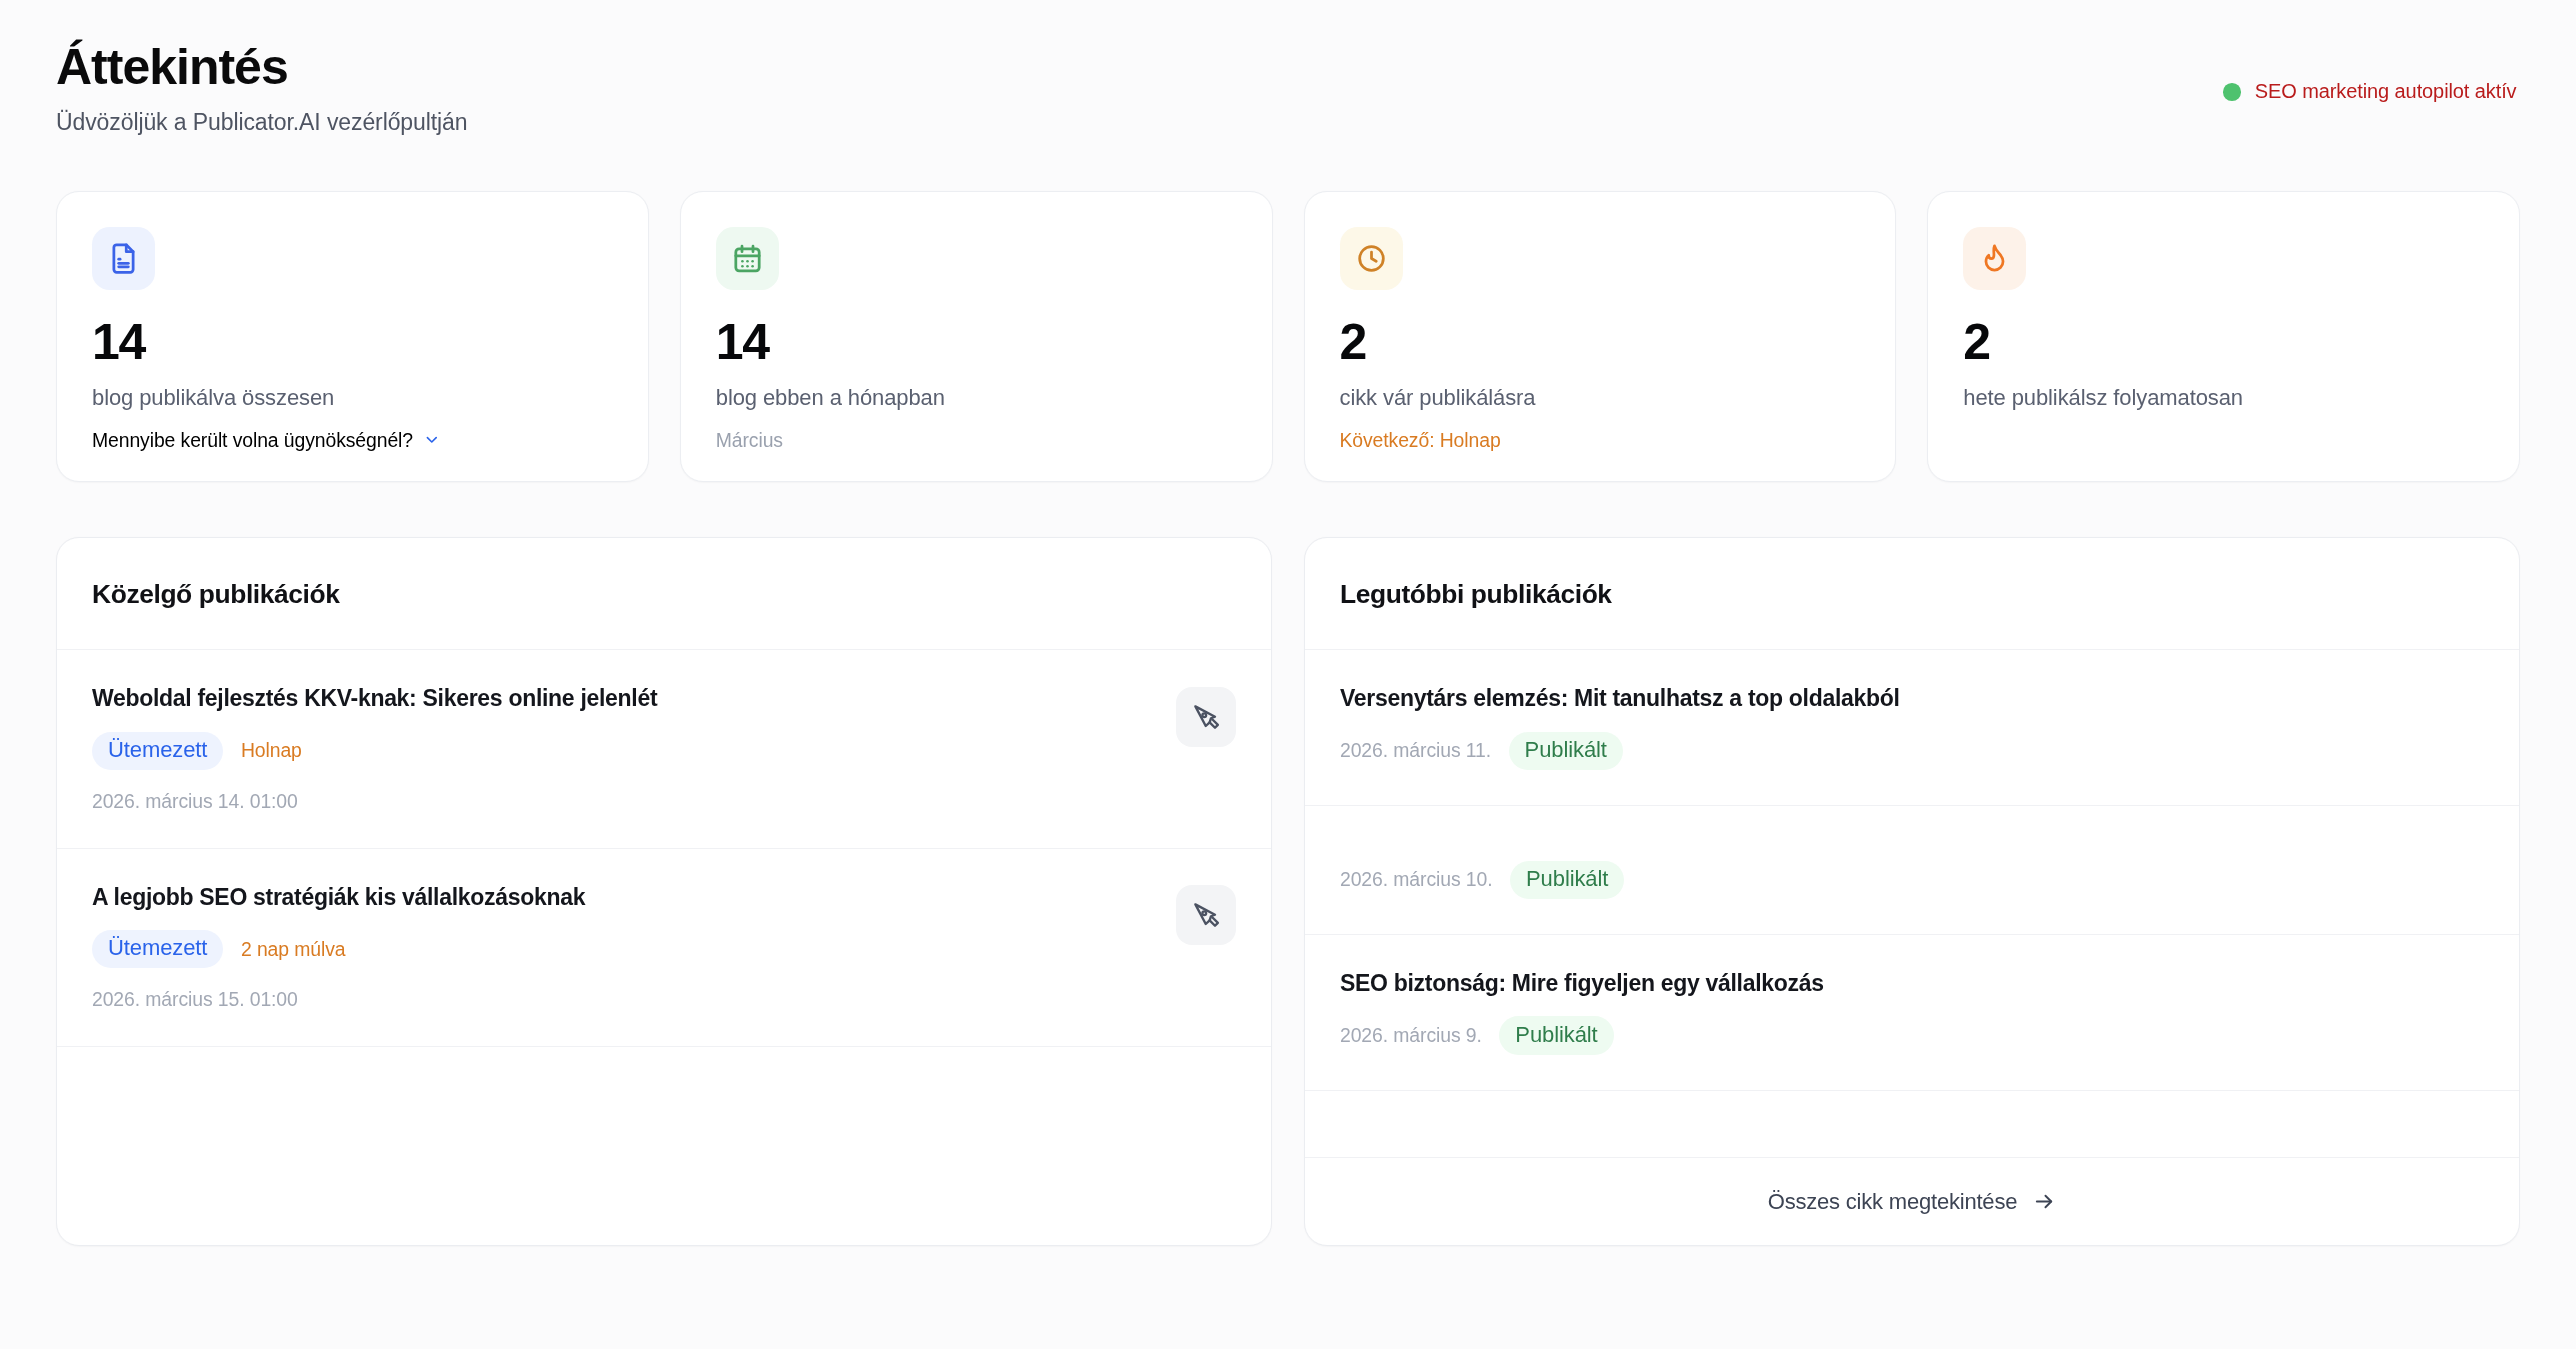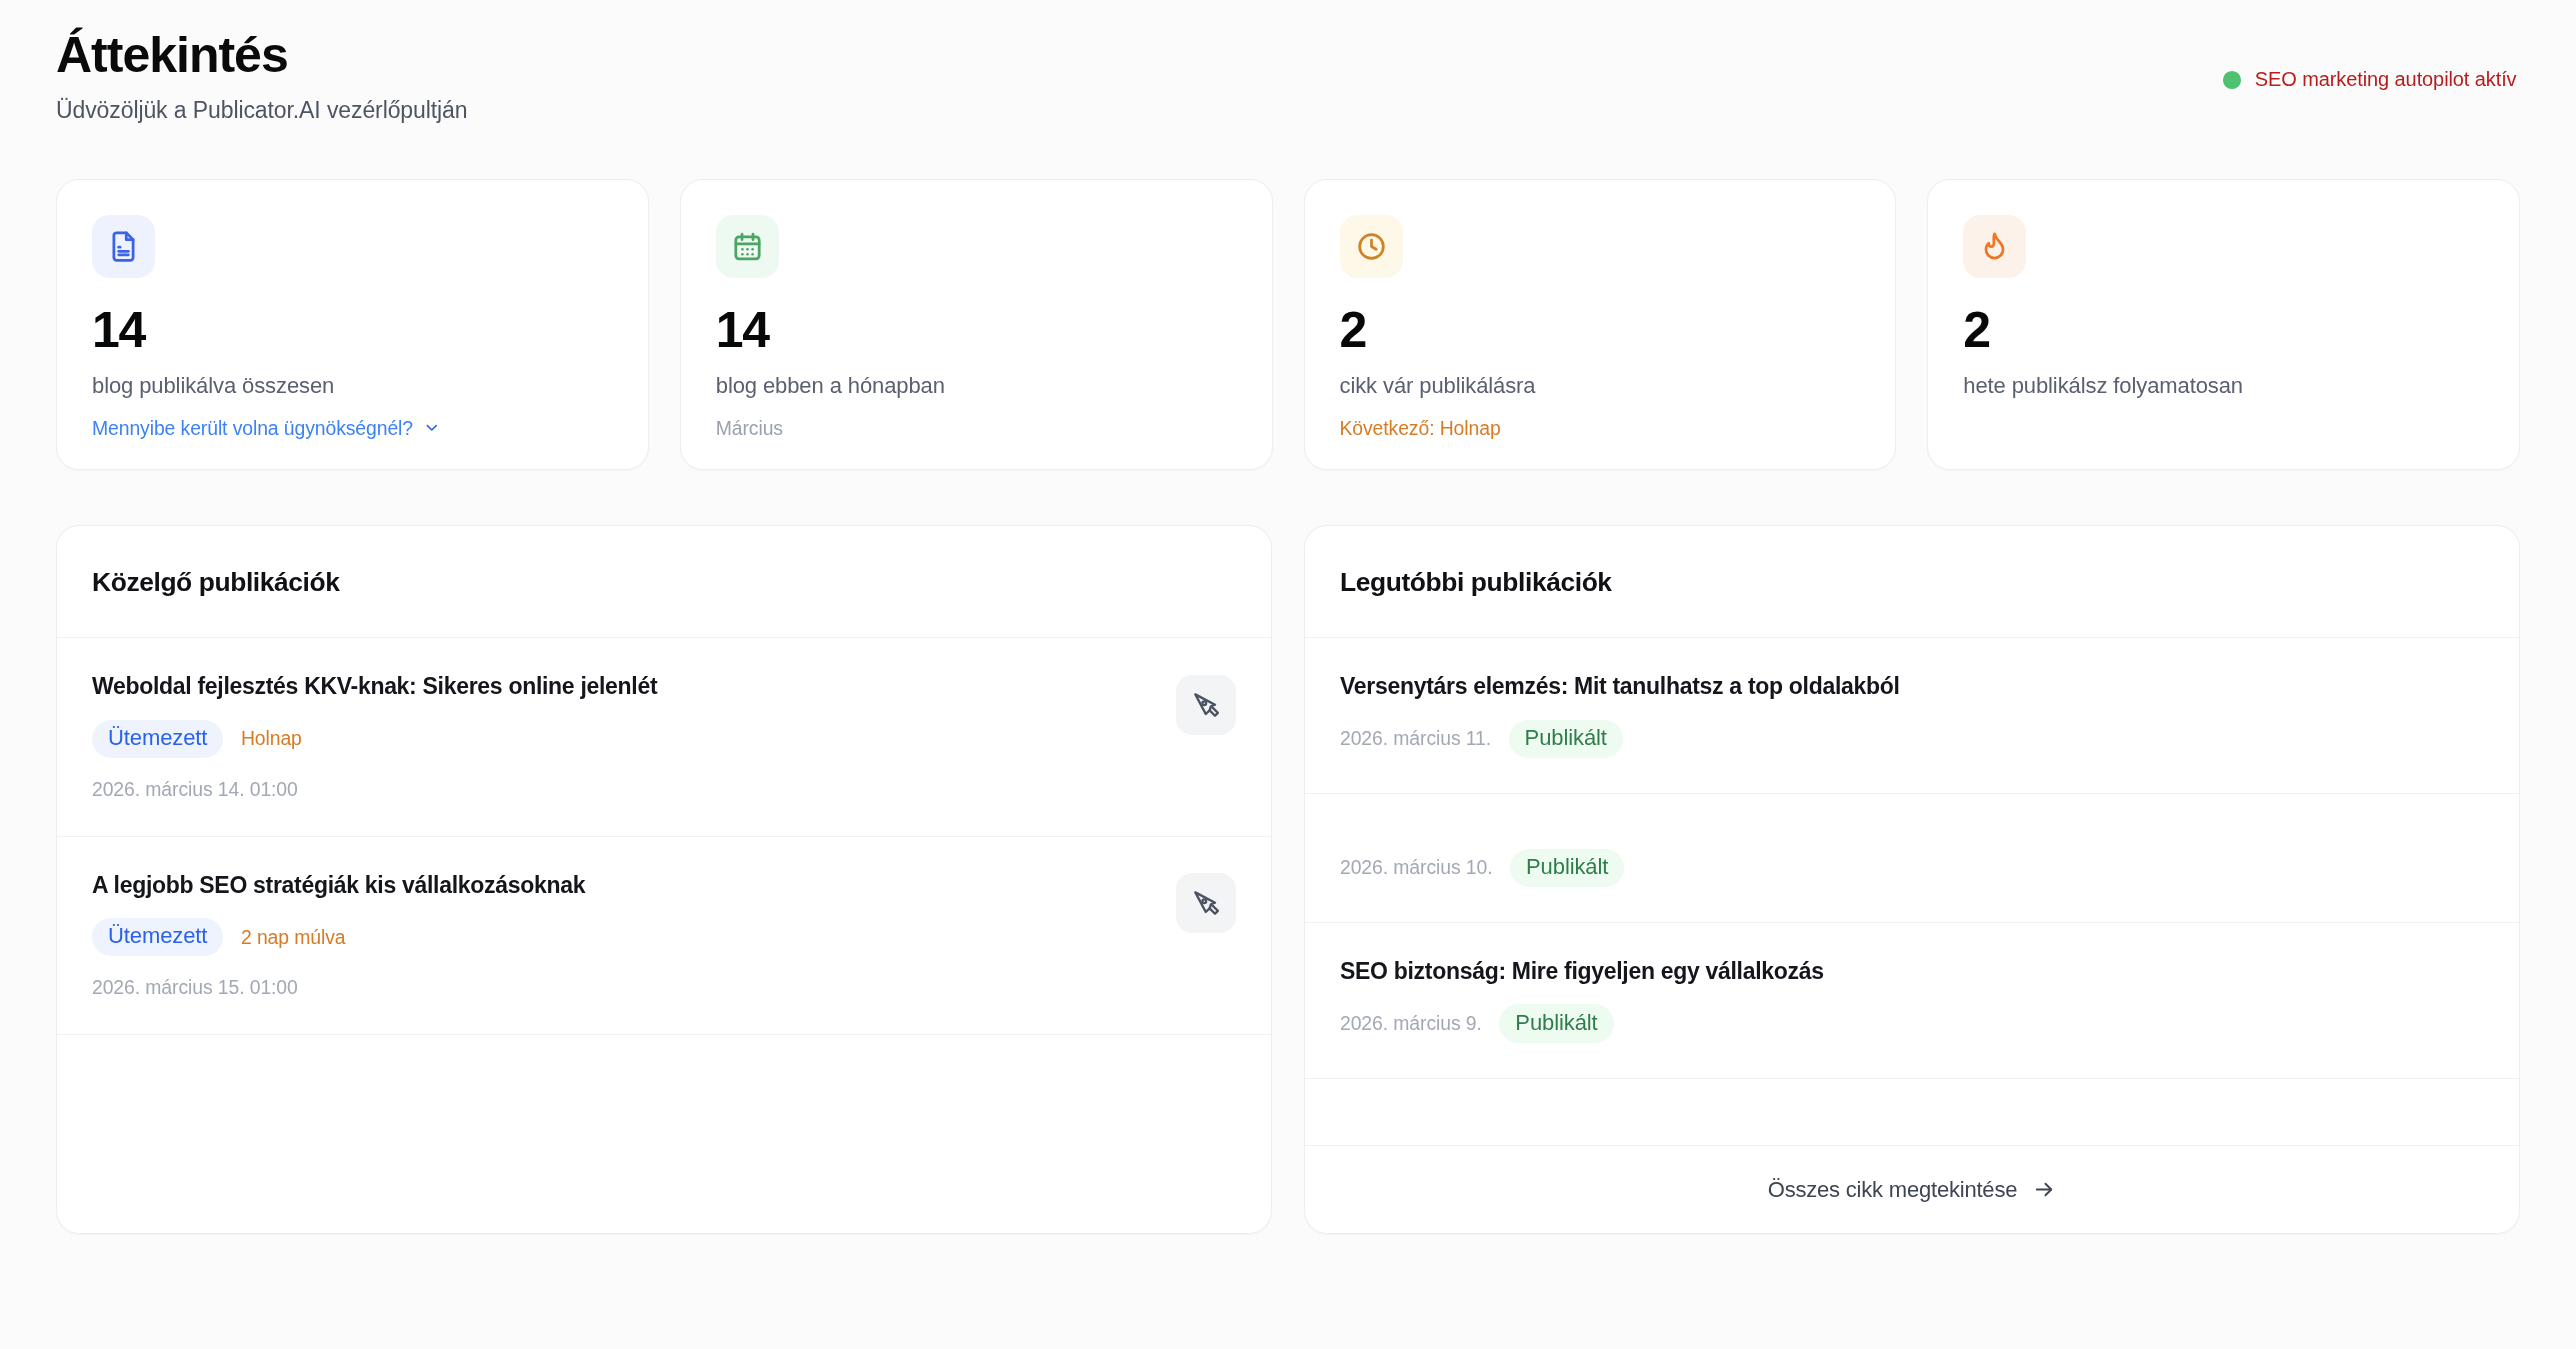--- a/index.html
+++ b/index.html
@@ -7,21 +7,21 @@
   html, body {
     width: 2576px;
     height: 1350px;
     background: #fbfbfc;
     font-family: "Liberation Sans", sans-serif;
     -webkit-font-smoothing: antialiased;
   }
   .page {
     width: 2576px;
     height: 1350px;
-    padding: 23px 56px 0 56px;
+    padding: 35px 56px 0 56px;
     position: relative;
     overflow: hidden;
   }
 
   
   .header {
     display: flex;
     align-items: flex-start;
     justify-content: space-between;
     padding-top: 4.4px;
@@ -104,21 +104,21 @@
   .stat-sub {
     margin-top: 17.6px;
     font-size: 19.4px;
     color: #9aa1ae;
     letter-spacing: -0.1px;
   }
   .stat-sub.accent-orange { color: #d97b22; }
   .stat-link {
     margin-top: 17.6px;
     font-size: 19.4px;
-    color: #3b82f6;
+    color: #000000;
     display: inline-flex;
     align-items: center;
     gap: 9.7px;
     cursor: pointer;
     letter-spacing: -0.1px;
   }
   .stat-link .chev { display: block; width: 17.6px; height: 17.6px; }
 
   
   .panels {

